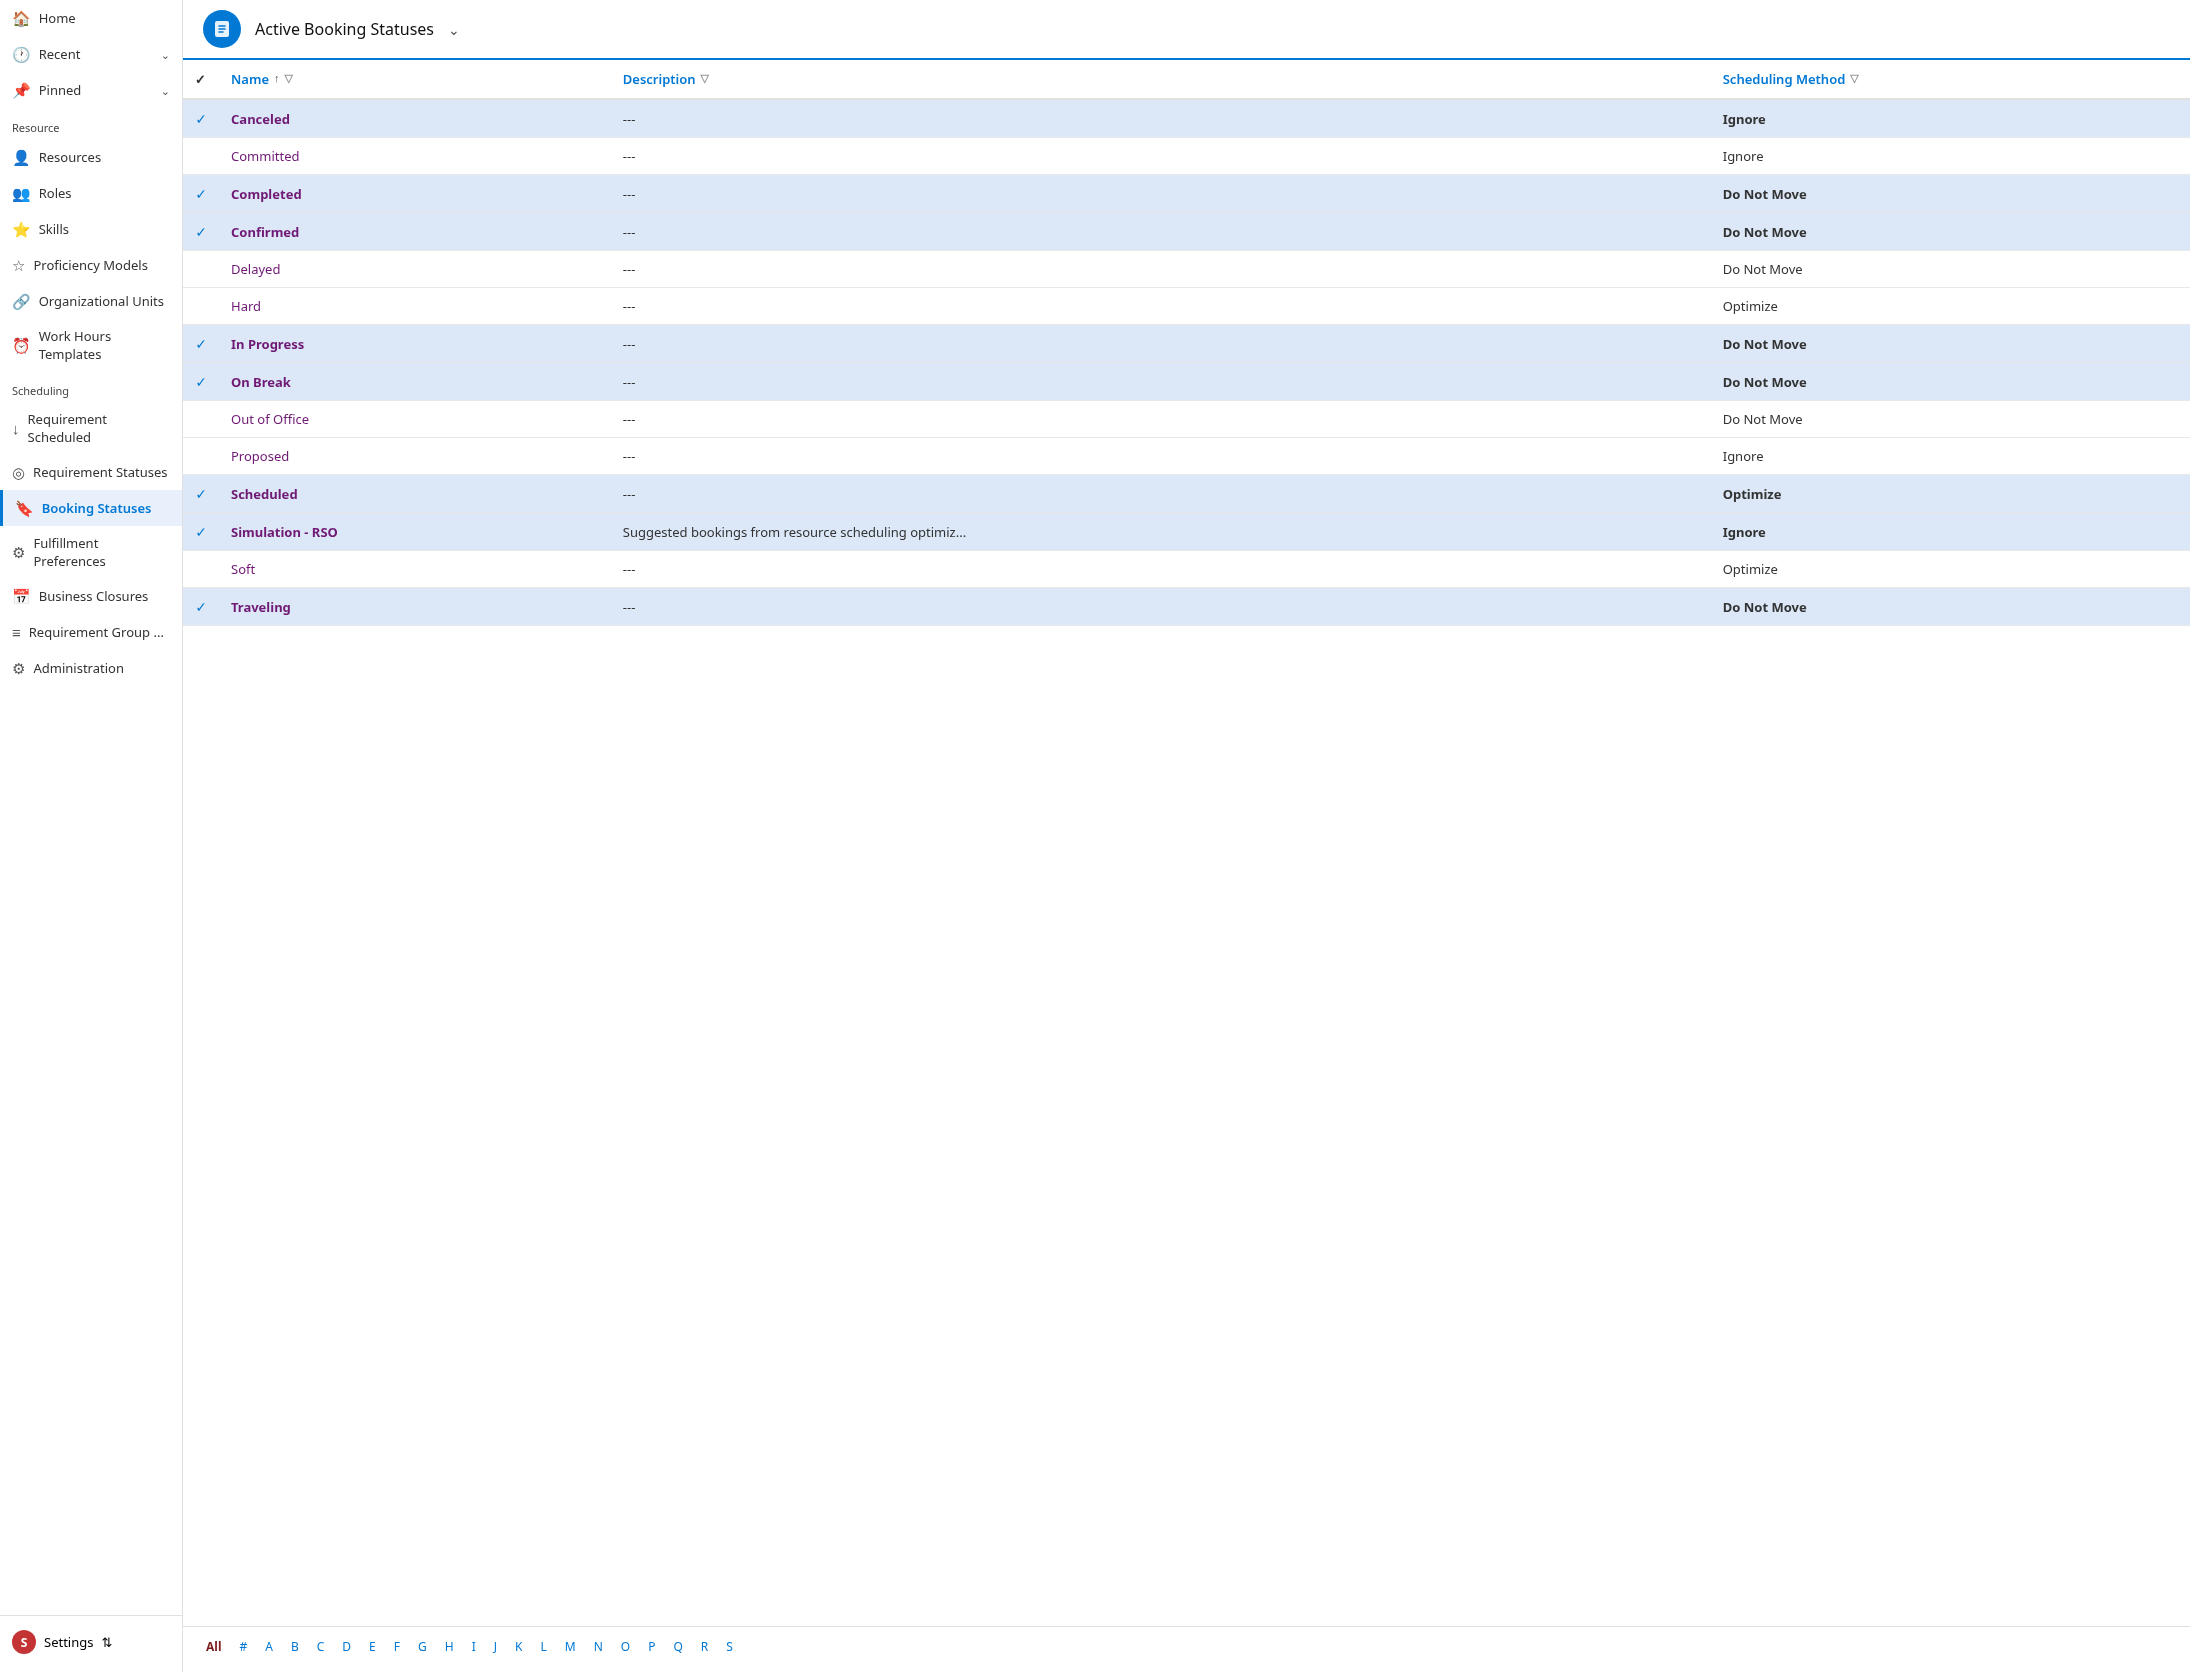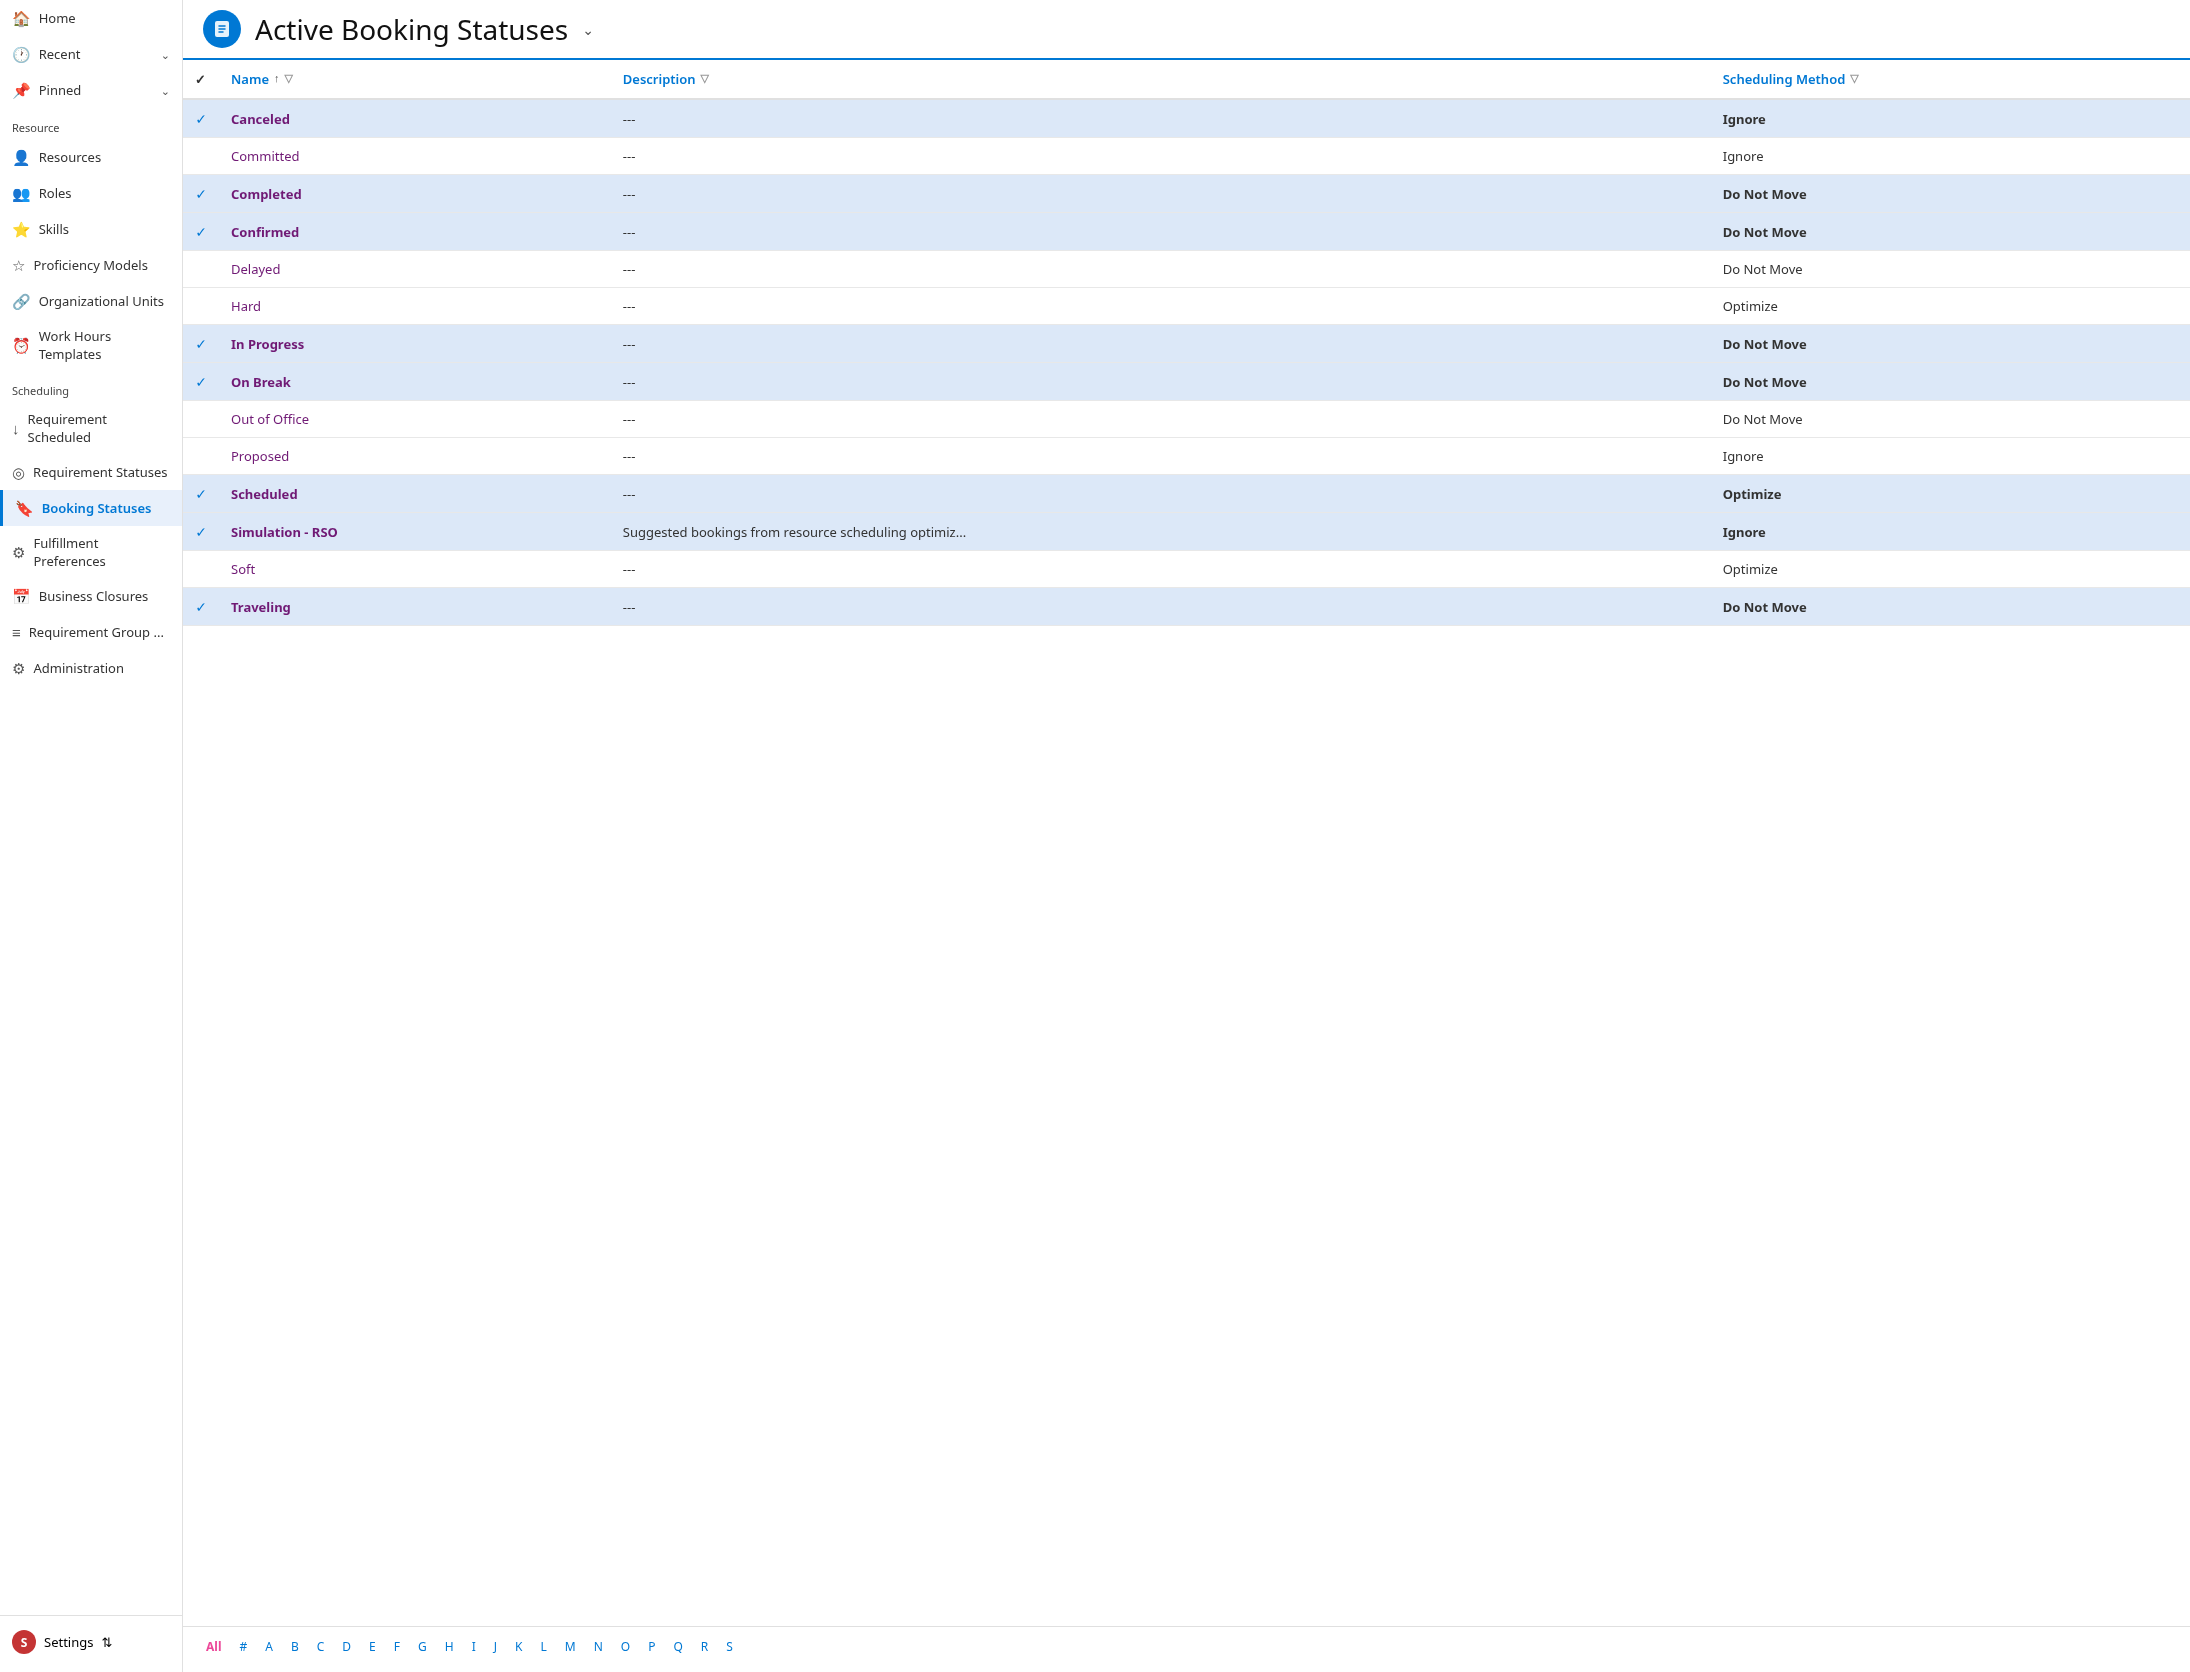--- a/index.html
+++ b/index.html
@@ -83,21 +83,21 @@
     }
     .header-icon {
       width: 38px; height: 38px;
       border-radius: 50%;
       background: #0078d4;
       display: flex; align-items: center; justify-content: center;
       color: #fff;
       font-size: 18px;
     }
     .header-title {
-      font-size: 28px;
+      font-size: 16px;
       font-weight: 400;
       color: #111;
     }
     .header-dropdown-icon {
       font-size: 14px;
       color: #555;
       cursor: pointer;
     }
 
     
@@ -176,21 +176,21 @@
     }
     .page-letter {
       padding: 3px 7px;
       font-size: 12px;
       cursor: pointer;
       color: #0078d4;
       border-radius: 2px;
     }
     .page-letter.active {
       font-weight: 700;
-      color: #ec4899;
+      color: #7f1d1d;
     }
     .pagination-info {
       font-size: 12px;
       color: #555;
     }
   </style>
 </head>
 <body>
 
 <nav class="sidebar">

